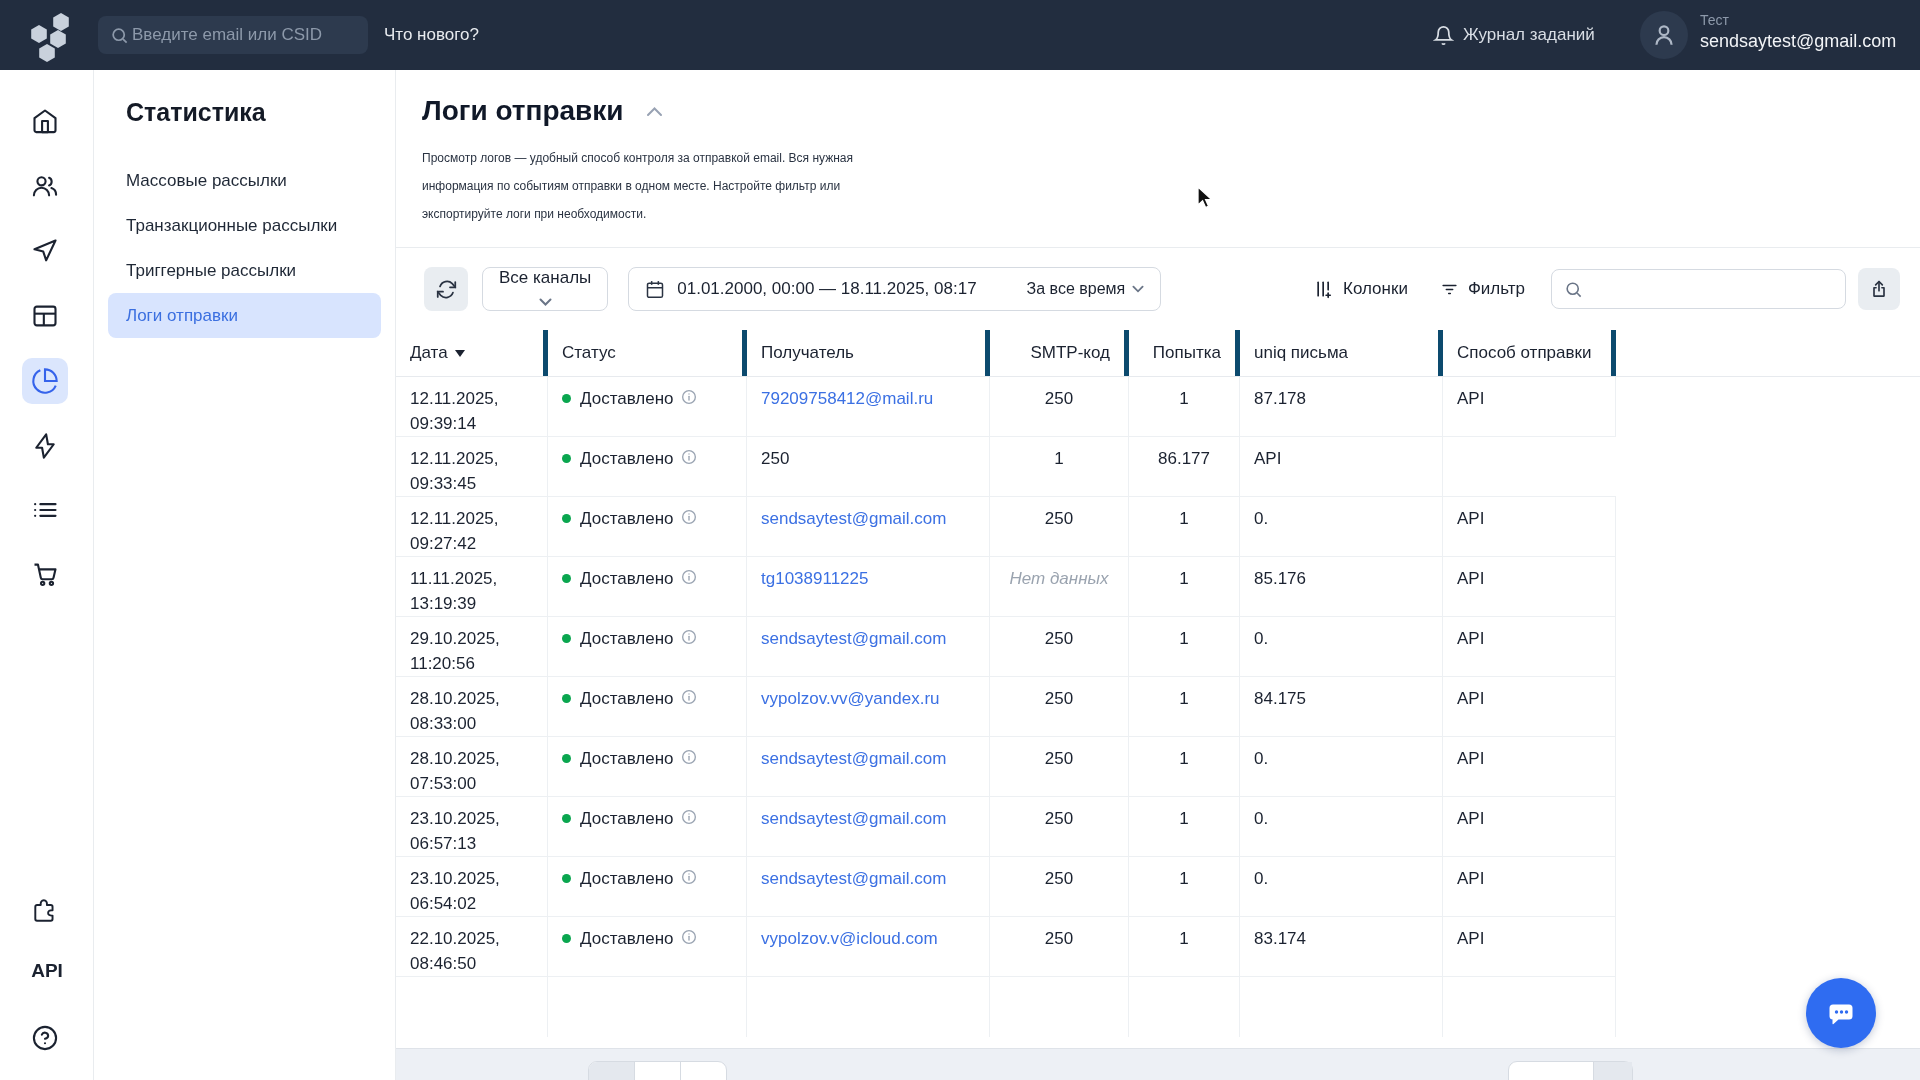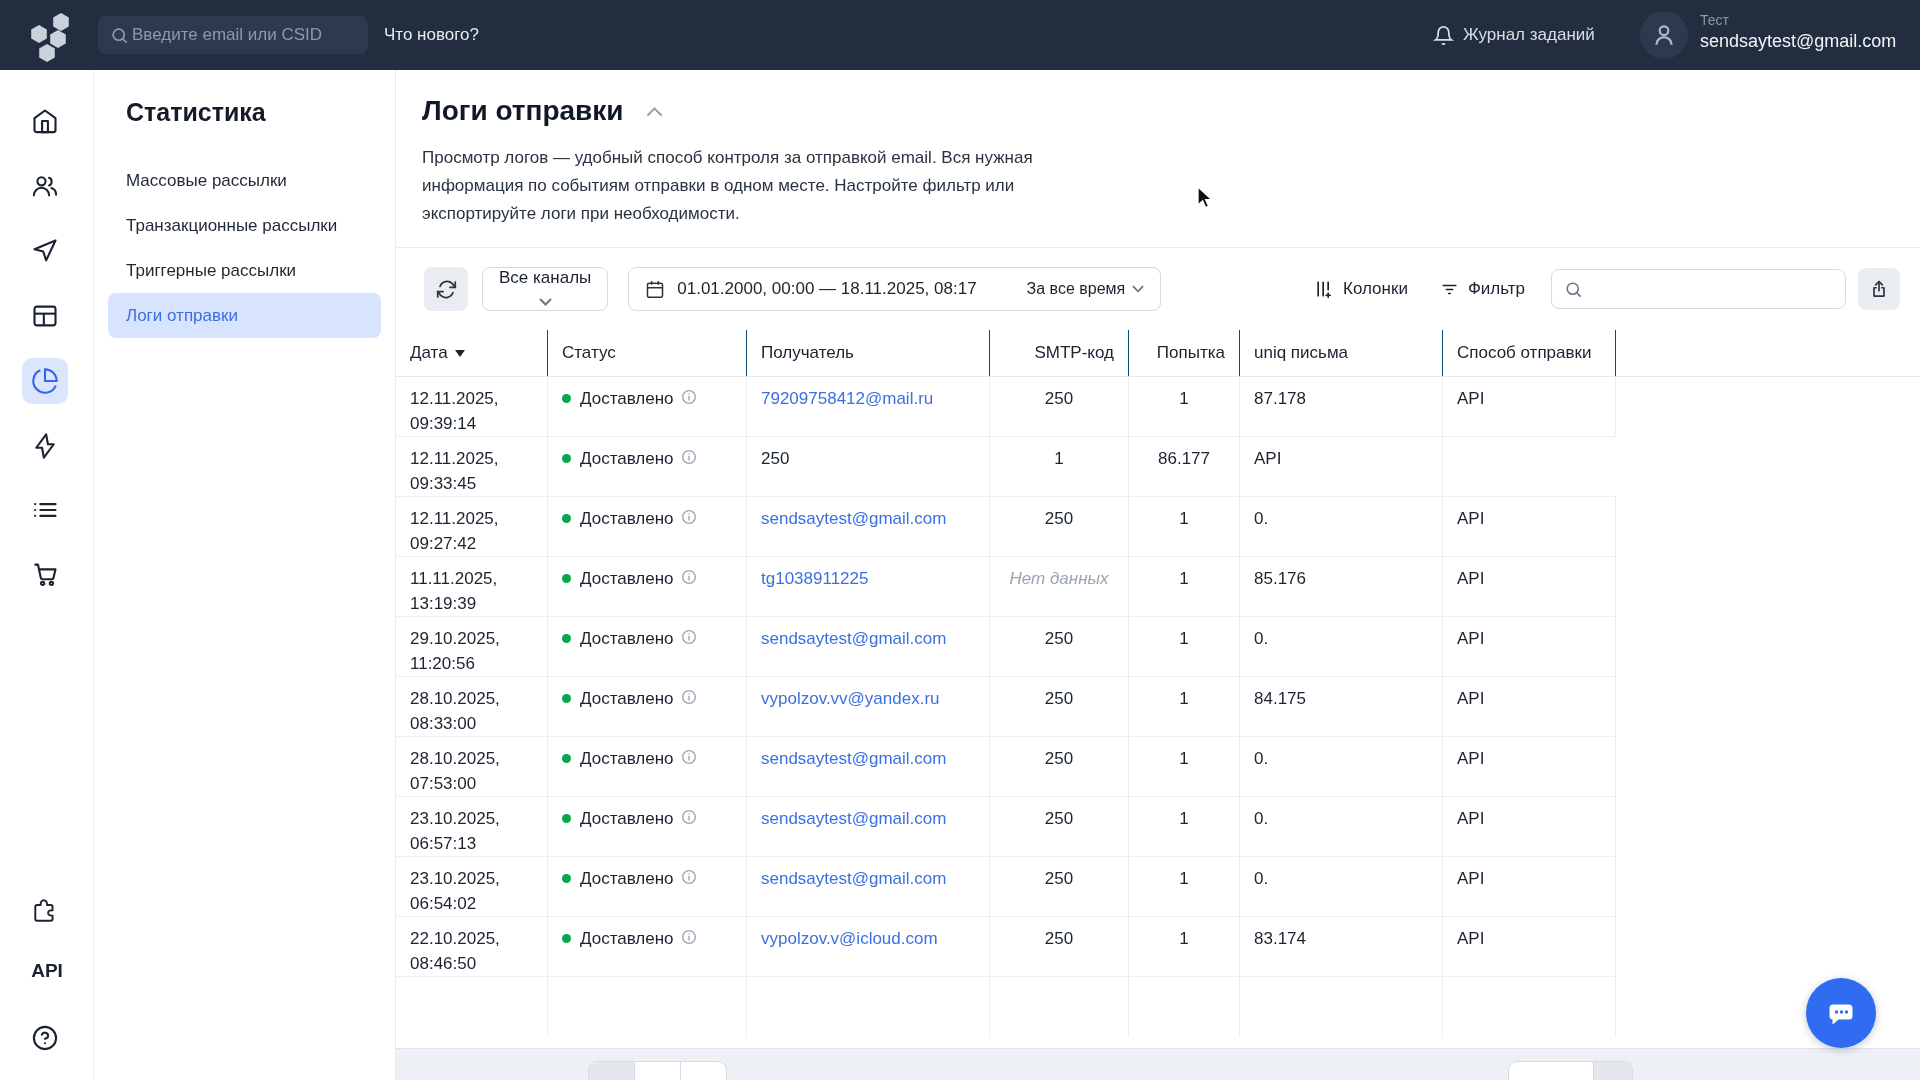--- a/index.html
+++ b/index.html
@@ -38,21 +38,21 @@
   .subbar h2 { position:absolute; left:32px; top:28px; font-size:25px; color:#141a26; }
   .sub-items { position:absolute; left:14px; right:14px; top:88px; }
   .sub-item { height:45px; display:flex; align-items:center; padding:0 18px; font-size:17px;
     color:#1f2836; border-radius:8px; cursor:pointer; }
   .sub-item.active { background:#d8e4fe; color:#3b6fe0; }
 
   
   .main { position:absolute; top:70px; left:396px; right:0; bottom:0; background:#fff; }
   .page-title { position:absolute; left:26px; top:25px; display:flex; align-items:center; gap:22px; }
   .page-title h1 { font-size:28px; color:#101828; }
-  .page-desc { position:absolute; left:26px; top:74px; font-size:17px; line-height:28px; color:#2a3342; }
+  .page-desc { position:absolute; left:26px; top:74px; font-size:12px; line-height:28px; color:#2a3342; }
   .section-line { position:absolute; left:0; right:0; top:177px; border-top:1px solid #e9ecef; }
 
   
   .toolbar { position:absolute; left:28px; top:197px; height:44px; display:flex; align-items:center; }
   .btn-sq { width:44px; height:44px; border-radius:8px; background:#e9edf1; border:none;
     display:flex; align-items:center; justify-content:center; color:#2a3342; cursor:pointer; }
   .btn-drop { height:44px; margin-left:14px; padding:0 16px; background:#fff;
     border:1px solid #d5dae1; border-radius:8px; display:flex; align-items:center; gap:10px;
     font-size:17px; color:#1b2230; cursor:pointer;flex-direction:column; }
   .datebox { height:44px; margin-left:20px; padding:0 16px; background:#fff; border:1px solid #d5dae1;
@@ -65,21 +65,21 @@
     display:flex; align-items:center; padding:0 12px; gap:8px; margin-left:26px; }
   .tb2-search input { border:none; outline:none; width:100%; font-size:17px; font-family:inherit; }
   .btn-export { width:42px; height:42px; margin-left:12px; border-radius:8px; background:#e9edf1;
     border:none; display:flex; align-items:center; justify-content:center; color:#2a3342; cursor:pointer; }
 
   
   .table { position:absolute; left:0; right:0; top:260px; }
   .thead { display:grid; grid-template-columns:152px 199px 243px 139px 111px 203px 173px 1fr;
     height:47px; border-bottom:1px solid #e7eaee; }
   .thead > div { display:flex; align-items:center; padding:0 14px; font-size:17px; color:#1b2230;
-    border-right:1px solid #0c4a6e; gap:7px; }
+    border-right:5px solid #0c4a6e; gap:7px; }
   .thead > div:nth-child(4), .thead > div:nth-child(5) { justify-content:flex-end; }
   .thead > div:last-child { border-right:none; }
   .trow { display:grid; grid-template-columns:152px 199px 243px 139px 111px 203px 173px;
     width:1220px; height:60px; border-bottom:1px solid #edf0f3; }
   .trow.empty { border-bottom:none; }
   .trow > div { padding:9px 14px 0 14px; font-size:17px; border-right:1px solid #edf0f3;
     line-height:25px; overflow:hidden; }
   .trow > div:nth-child(4), .trow > div:nth-child(5) { text-align:center; }
   .cell-status { display:flex; align-items:flex-start; gap:0; }
   .dot { width:9px; height:9px; border-radius:50%; background:#0aa64f; margin:8px 9px 0 0; flex:none; }

